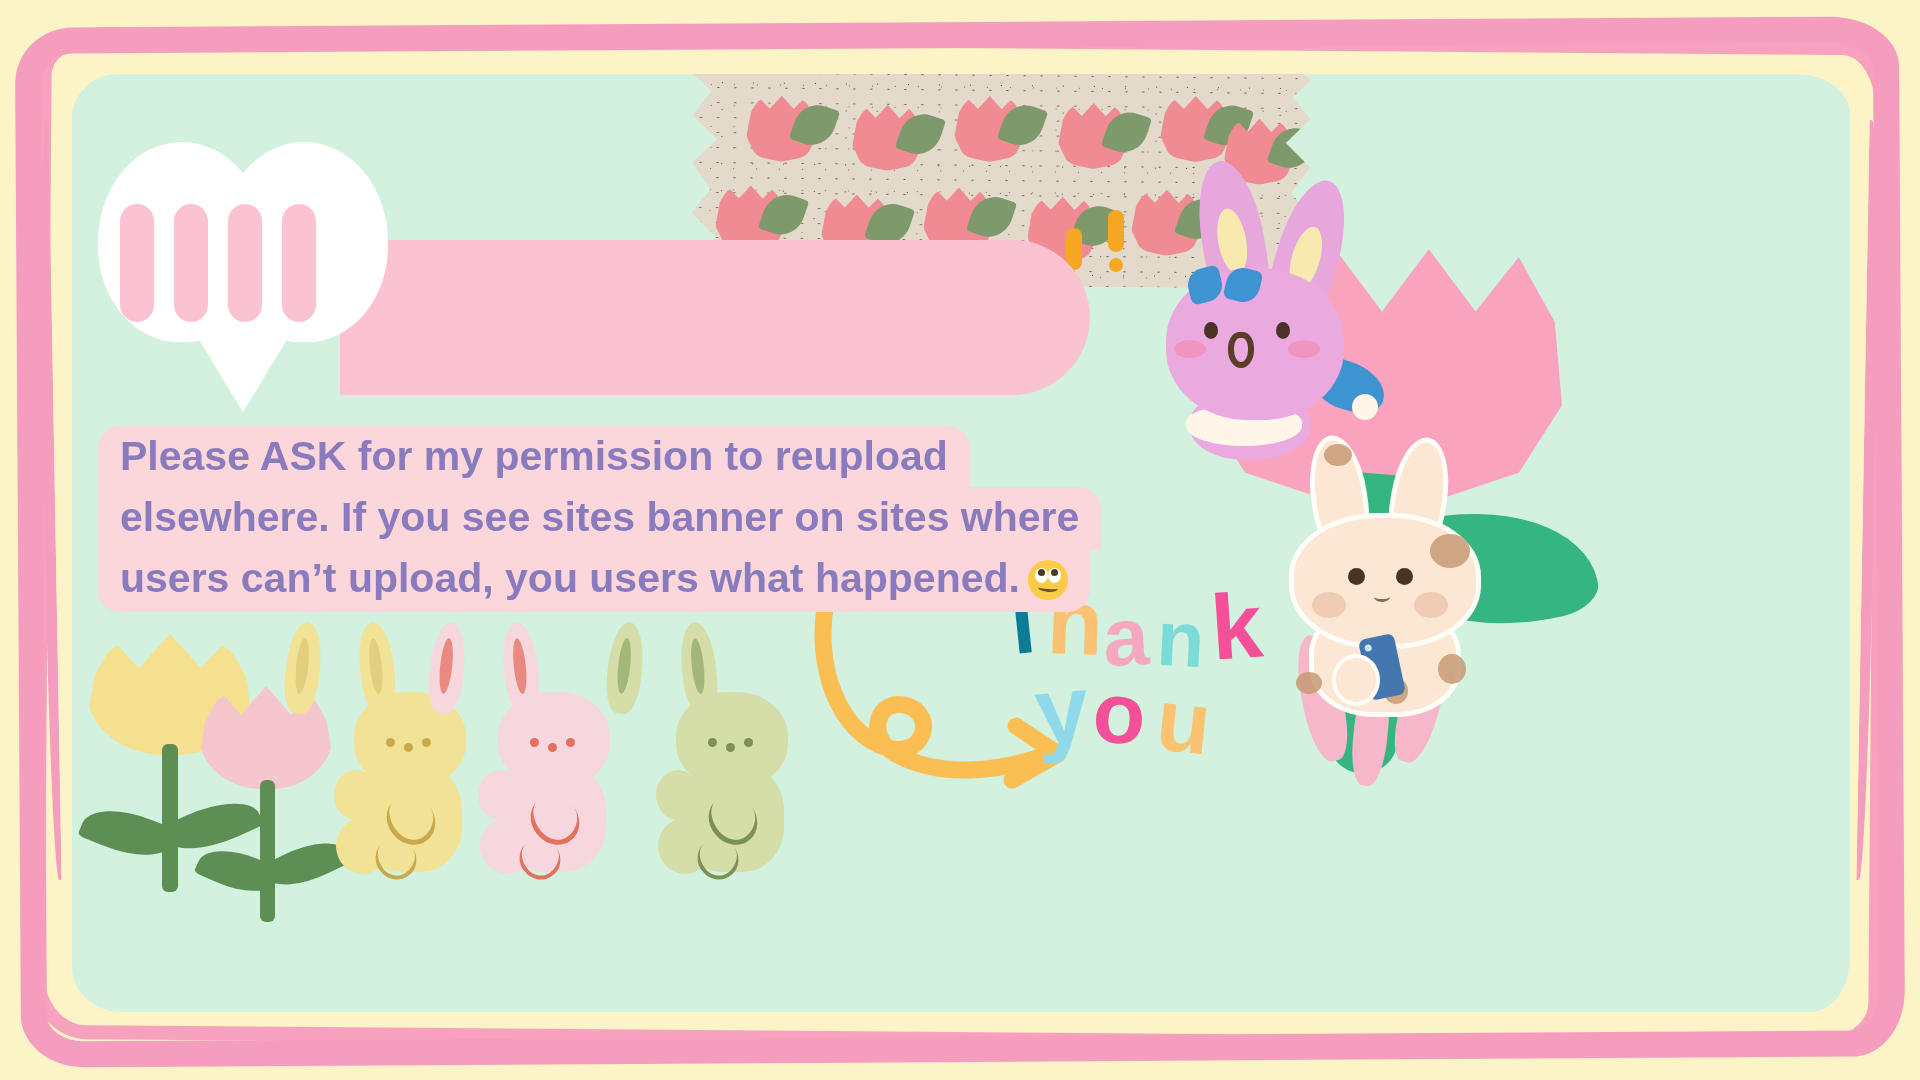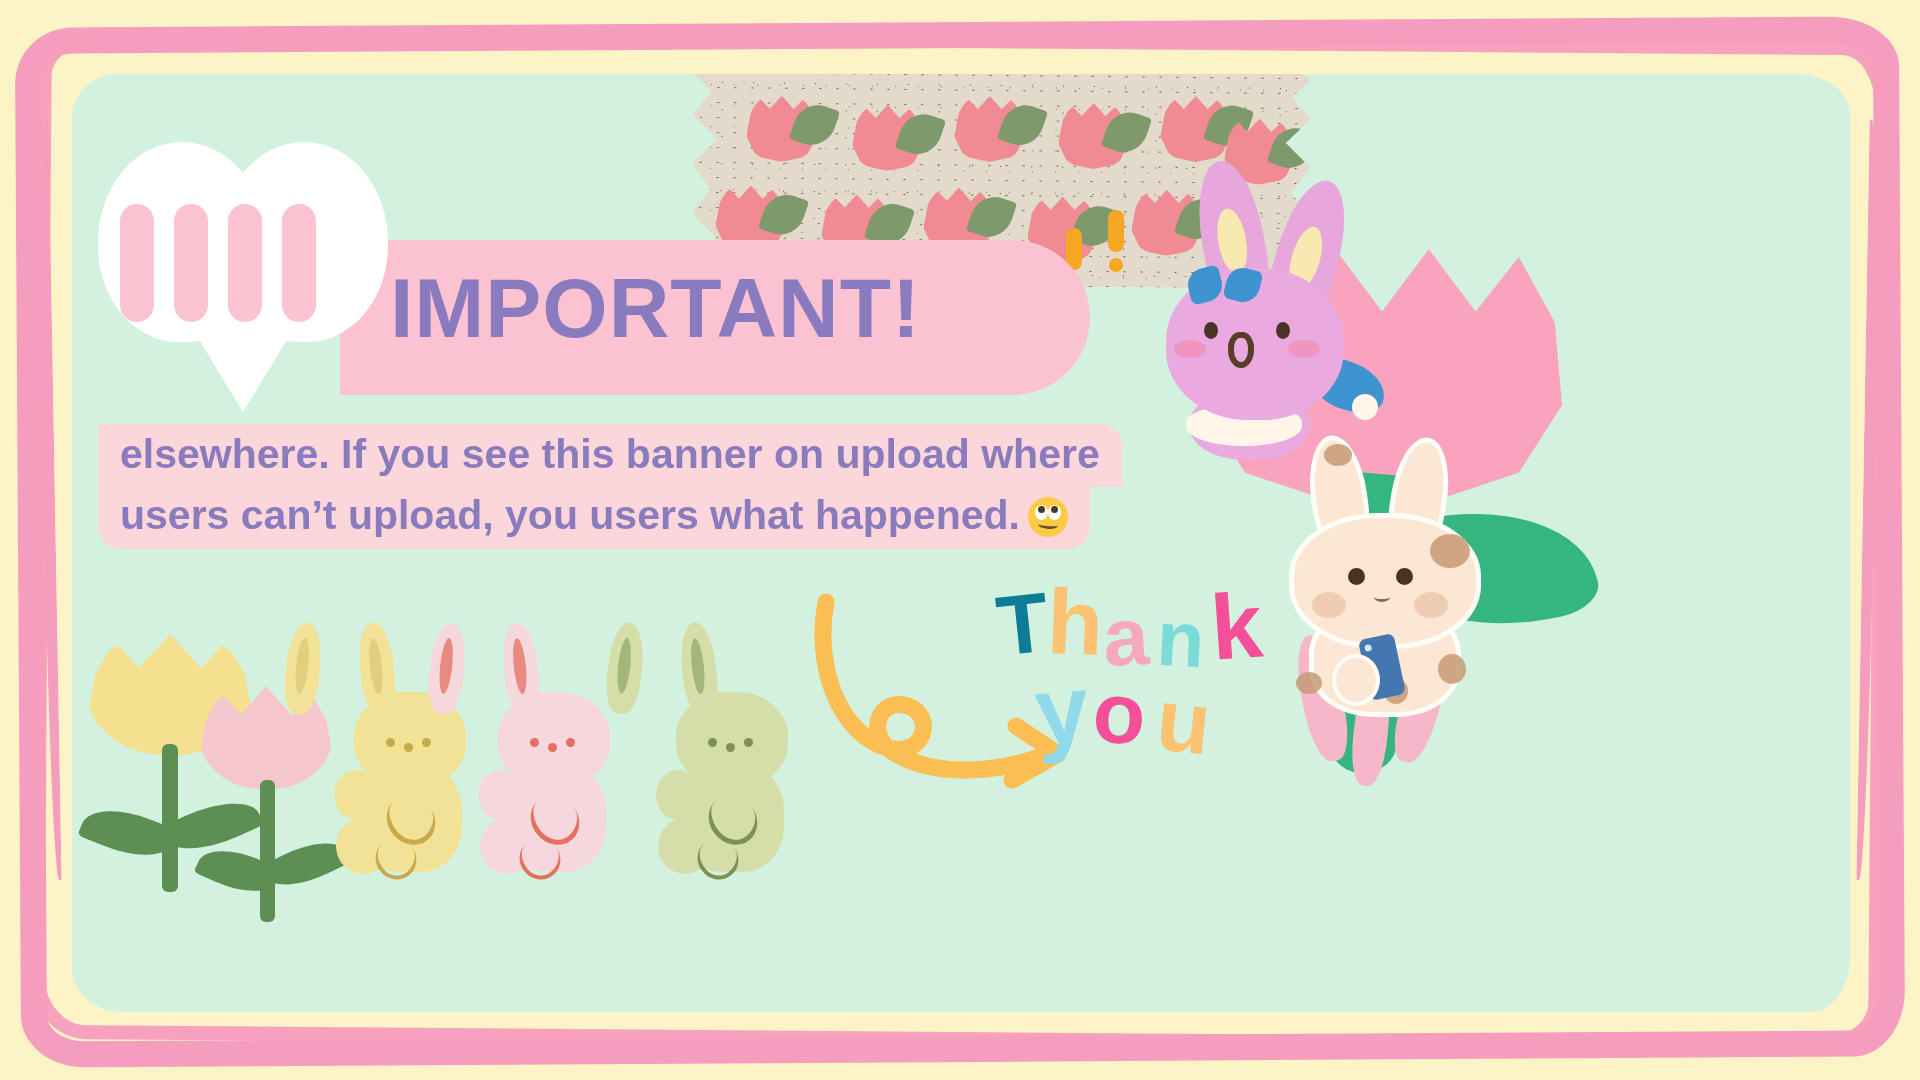--- a/index.html
+++ b/index.html
@@ -498,24 +498,24 @@
       <div class="lobe r"></div>
       <div class="tip"></div>
       <div class="bangs">
         <div class="bang"></div>
         <div class="bang"></div>
         <div class="bang"></div>
         <div class="bang"></div>
       </div>
     </div>
 
-    <div class="imp-text" style="left:318px; top:192px;">IMPORTANT!</div>
 
     <div class="para-wrap" style="left:26px; top:352px;">
-      <div class="para-line l2">elsewhere. If you see this banner on upload where</div>
+      <div class="para-line l1"> Please ASK for my permission to reupload</div>
+      <div class="para-line l2">elsewhere. If you see sites banner on sites where</div>
       <div class="para-line l3">
         <span>users can’t upload, you users what happened.</span>
           <span class="rolleyes">
           <span class="eye l">
               <i></i>
             </span><span class="eye r">
               <i></i>
             </span><span class="mouth"></span>
         </span>
       </div>

